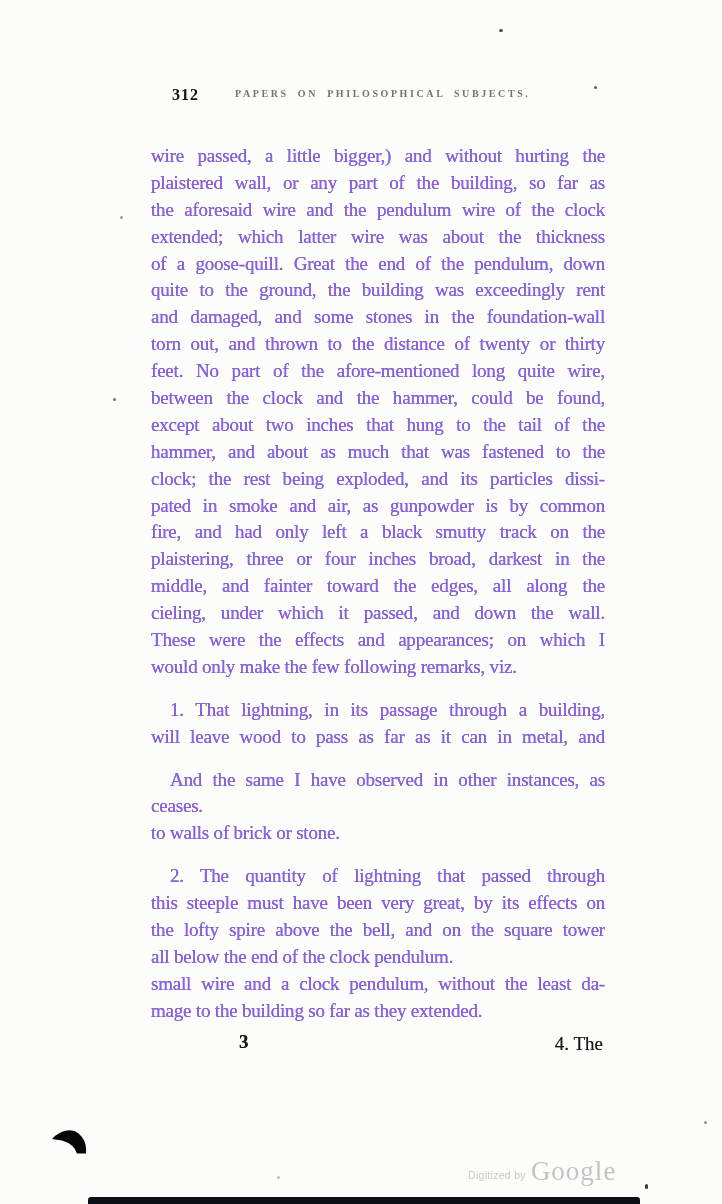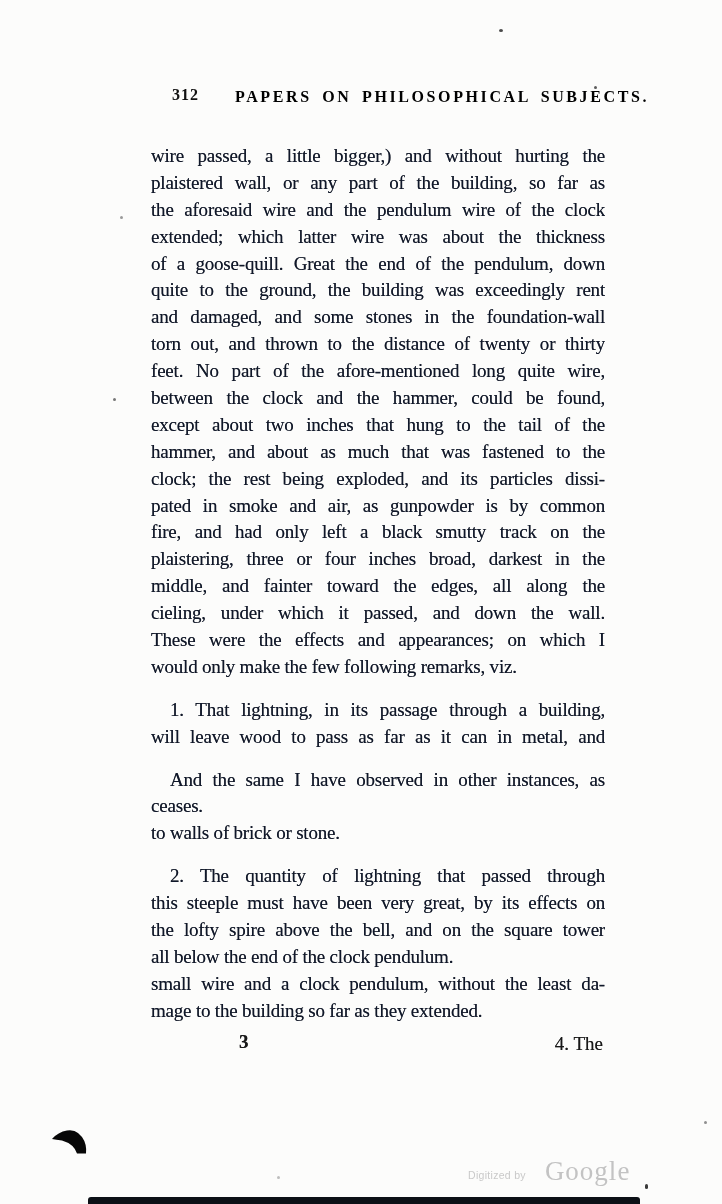--- a/index.html
+++ b/index.html
@@ -14,28 +14,28 @@
   
   .running-head{
     position:absolute;top:86px;left:0;width:572px;height:22px;margin-left:28px;
   }
   .page-number{
     position:absolute;left:144px;top:0;
     font-size:16px;font-weight:bold;letter-spacing:1px;color:#111;
   }
   .head-title{
     position:absolute;left:207px;top:2px;
-    font-size:16px;font-weight:bold;letter-spacing:2.6px;
-    word-spacing:4px;color:#000000;white-space:nowrap;
+    font-size:10px;font-weight:bold;letter-spacing:2.6px;
+    word-spacing:4px;color:#737373;white-space:nowrap;
   }
   
   .body-text{
     position:absolute;left:151px;top:143px;width:454px;
     font-size:19px;line-height:26.9px;letter-spacing:-0.2px;
-    color:#0f172a;
+    color:#8b5cf6;
     text-shadow:0 0 0.4px rgba(20,20,20,0.65);
   }
   .line{height:26.9px;overflow:hidden;text-align:left;}
   .line.j{text-align:justify;text-align-last:justify;}
   .line.ind{text-indent:19px;margin-top:16px;}
   
   .footer-line{
     position:absolute;left:151px;top:1031px;width:454px;height:27px;
     font-size:19px;color:#181818;text-shadow:0 0 0.4px rgba(20,20,20,0.65);
   }
@@ -45,21 +45,21 @@
   .watermark{
     position:absolute;left:468px;top:1150px;width:200px;height:36px;
     display:flex;align-items:flex-end;
   }
   .wm-prefix{
     font-family:"Liberation Sans","DejaVu Sans",sans-serif;
     font-size:10.5px;color:#c9c9c9;padding-bottom:5px;letter-spacing:0.3px;margin-top:16px;
   }
   .wm-brand{
     font-family:"Liberation Serif","DejaVu Serif",serif;
-    font-size:27px;color:#c3c3c3;margin-left:19px;letter-spacing:1px;line-height:30px;
+    font-size:27px;color:#c3c3c3;margin-left:5px;letter-spacing:1px;line-height:30px;
   }
   
   .ink-blob{position:absolute;left:50px;top:1128px;}
   .scan-bar{
     position:absolute;left:88px;top:1197px;width:552px;height:7px;
     background:#0c1016;border-radius:3px 3px 0 0;
   }
   .speck{position:absolute;border-radius:50%;}
   .sp1{left:499px;top:29px;width:4px;height:3px;background:#4a4a4a;}
   .sp2{left:120px;top:216px;width:3px;height:3px;background:#9a9a9a;}

